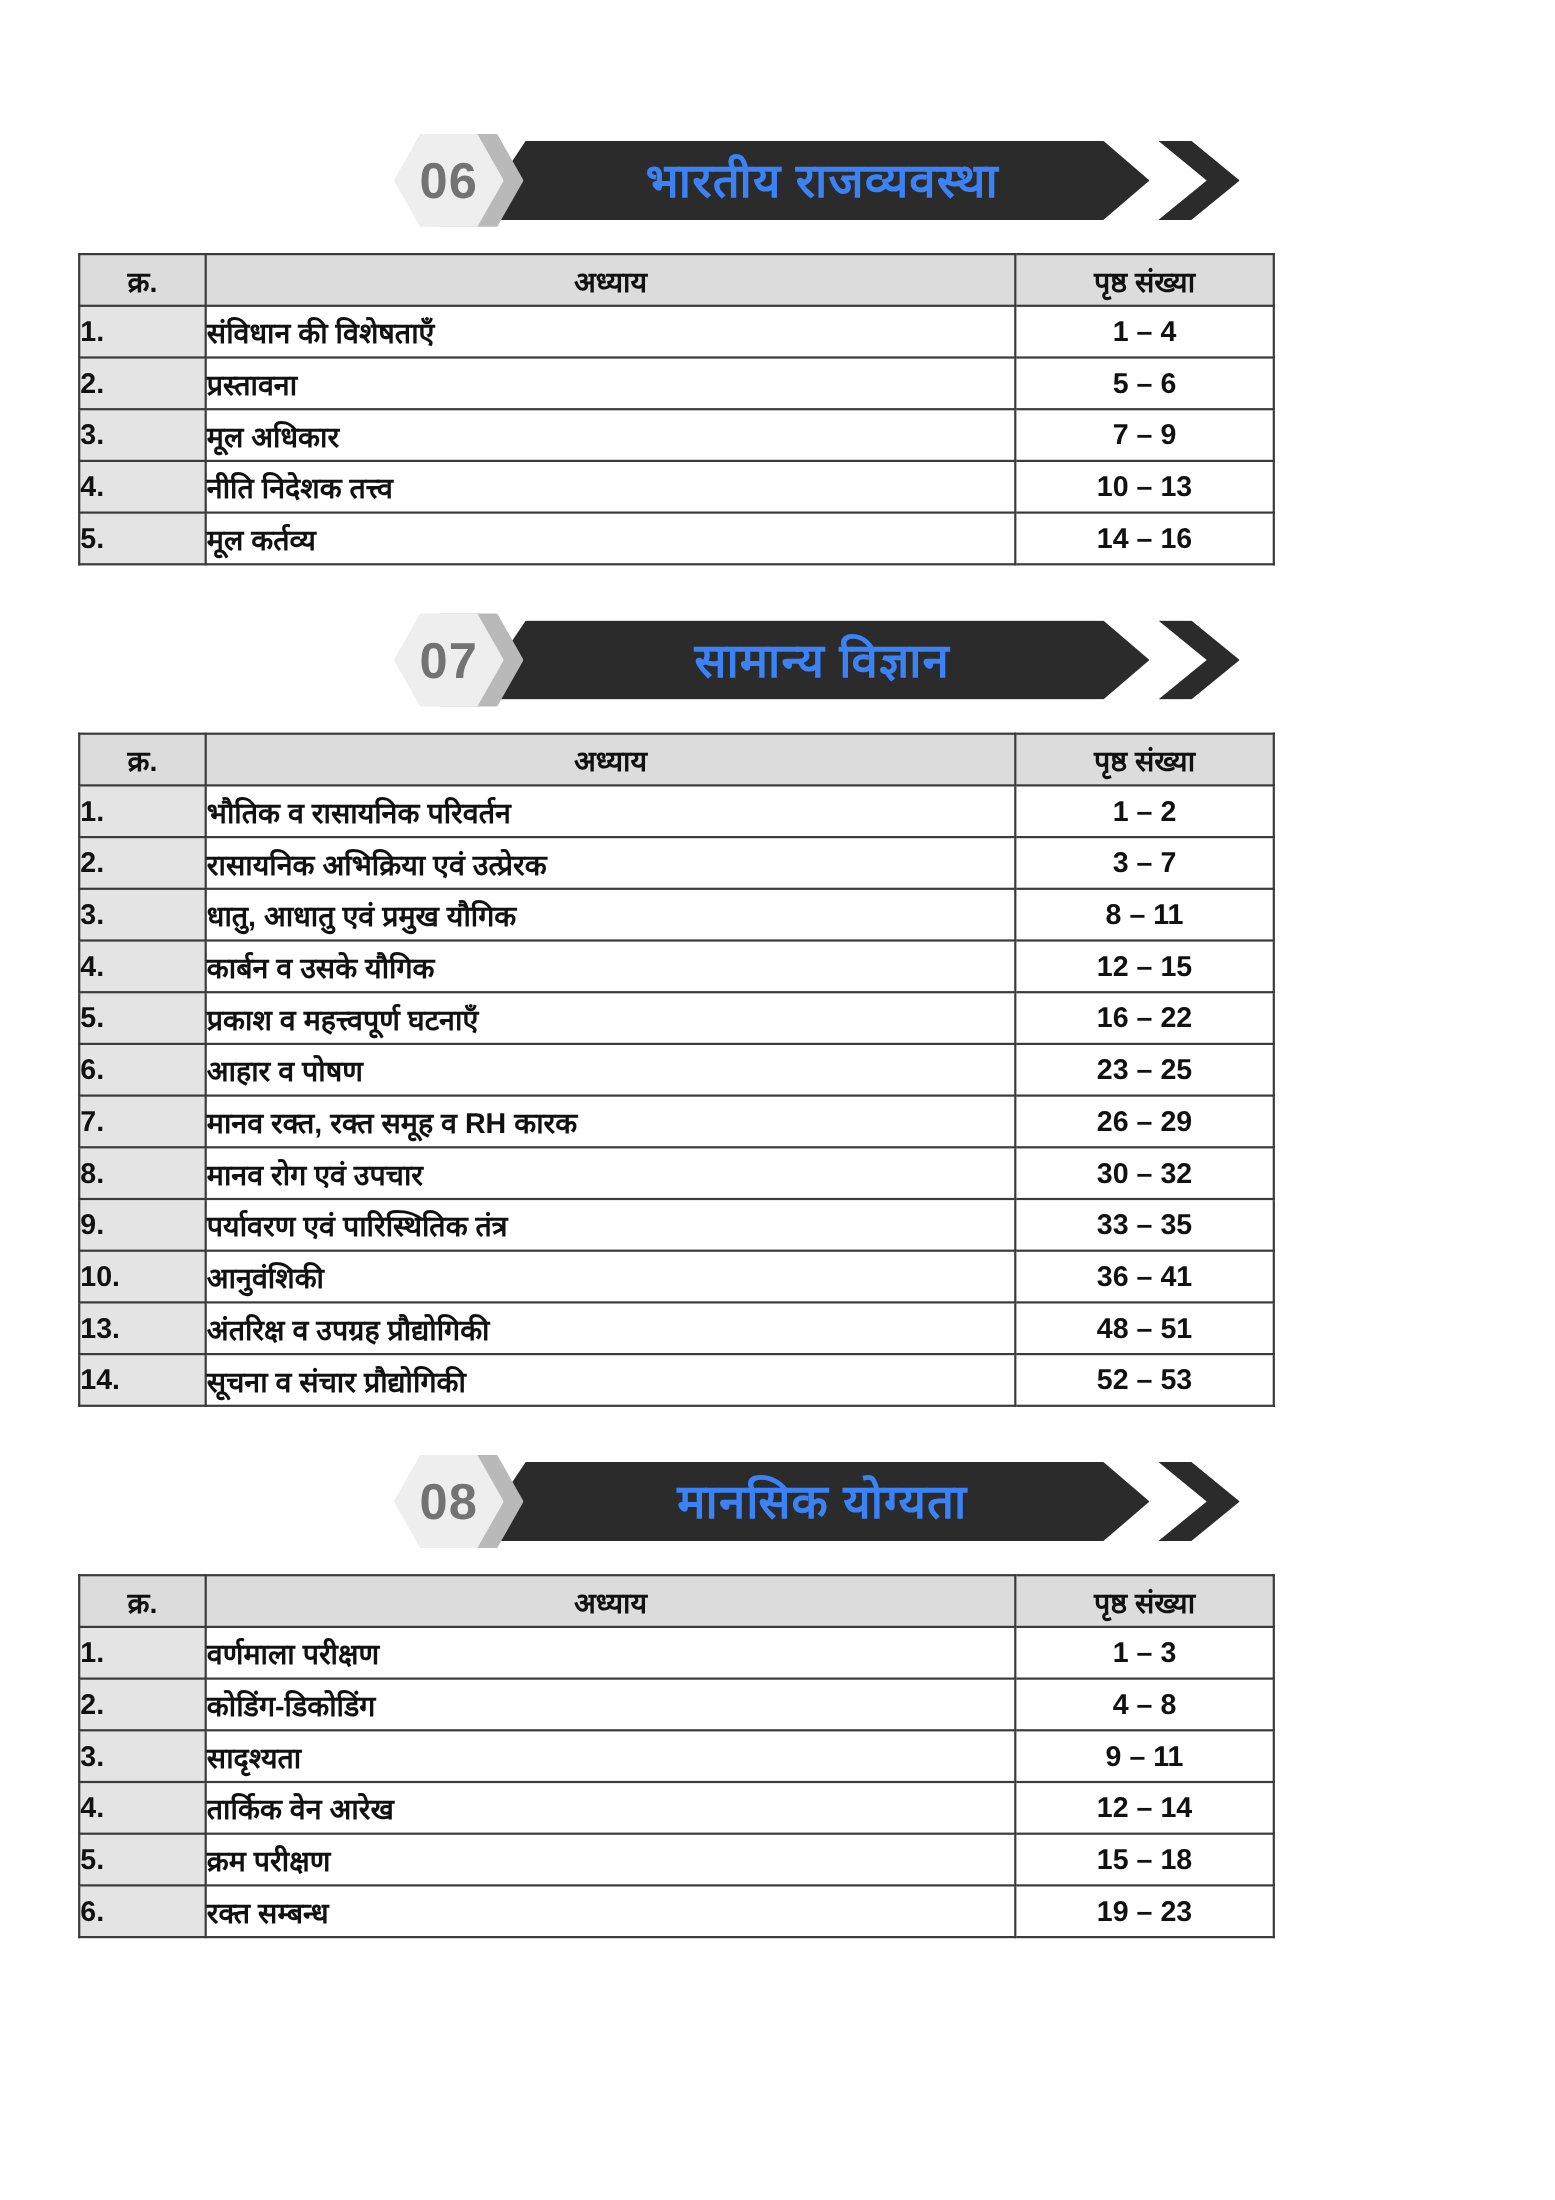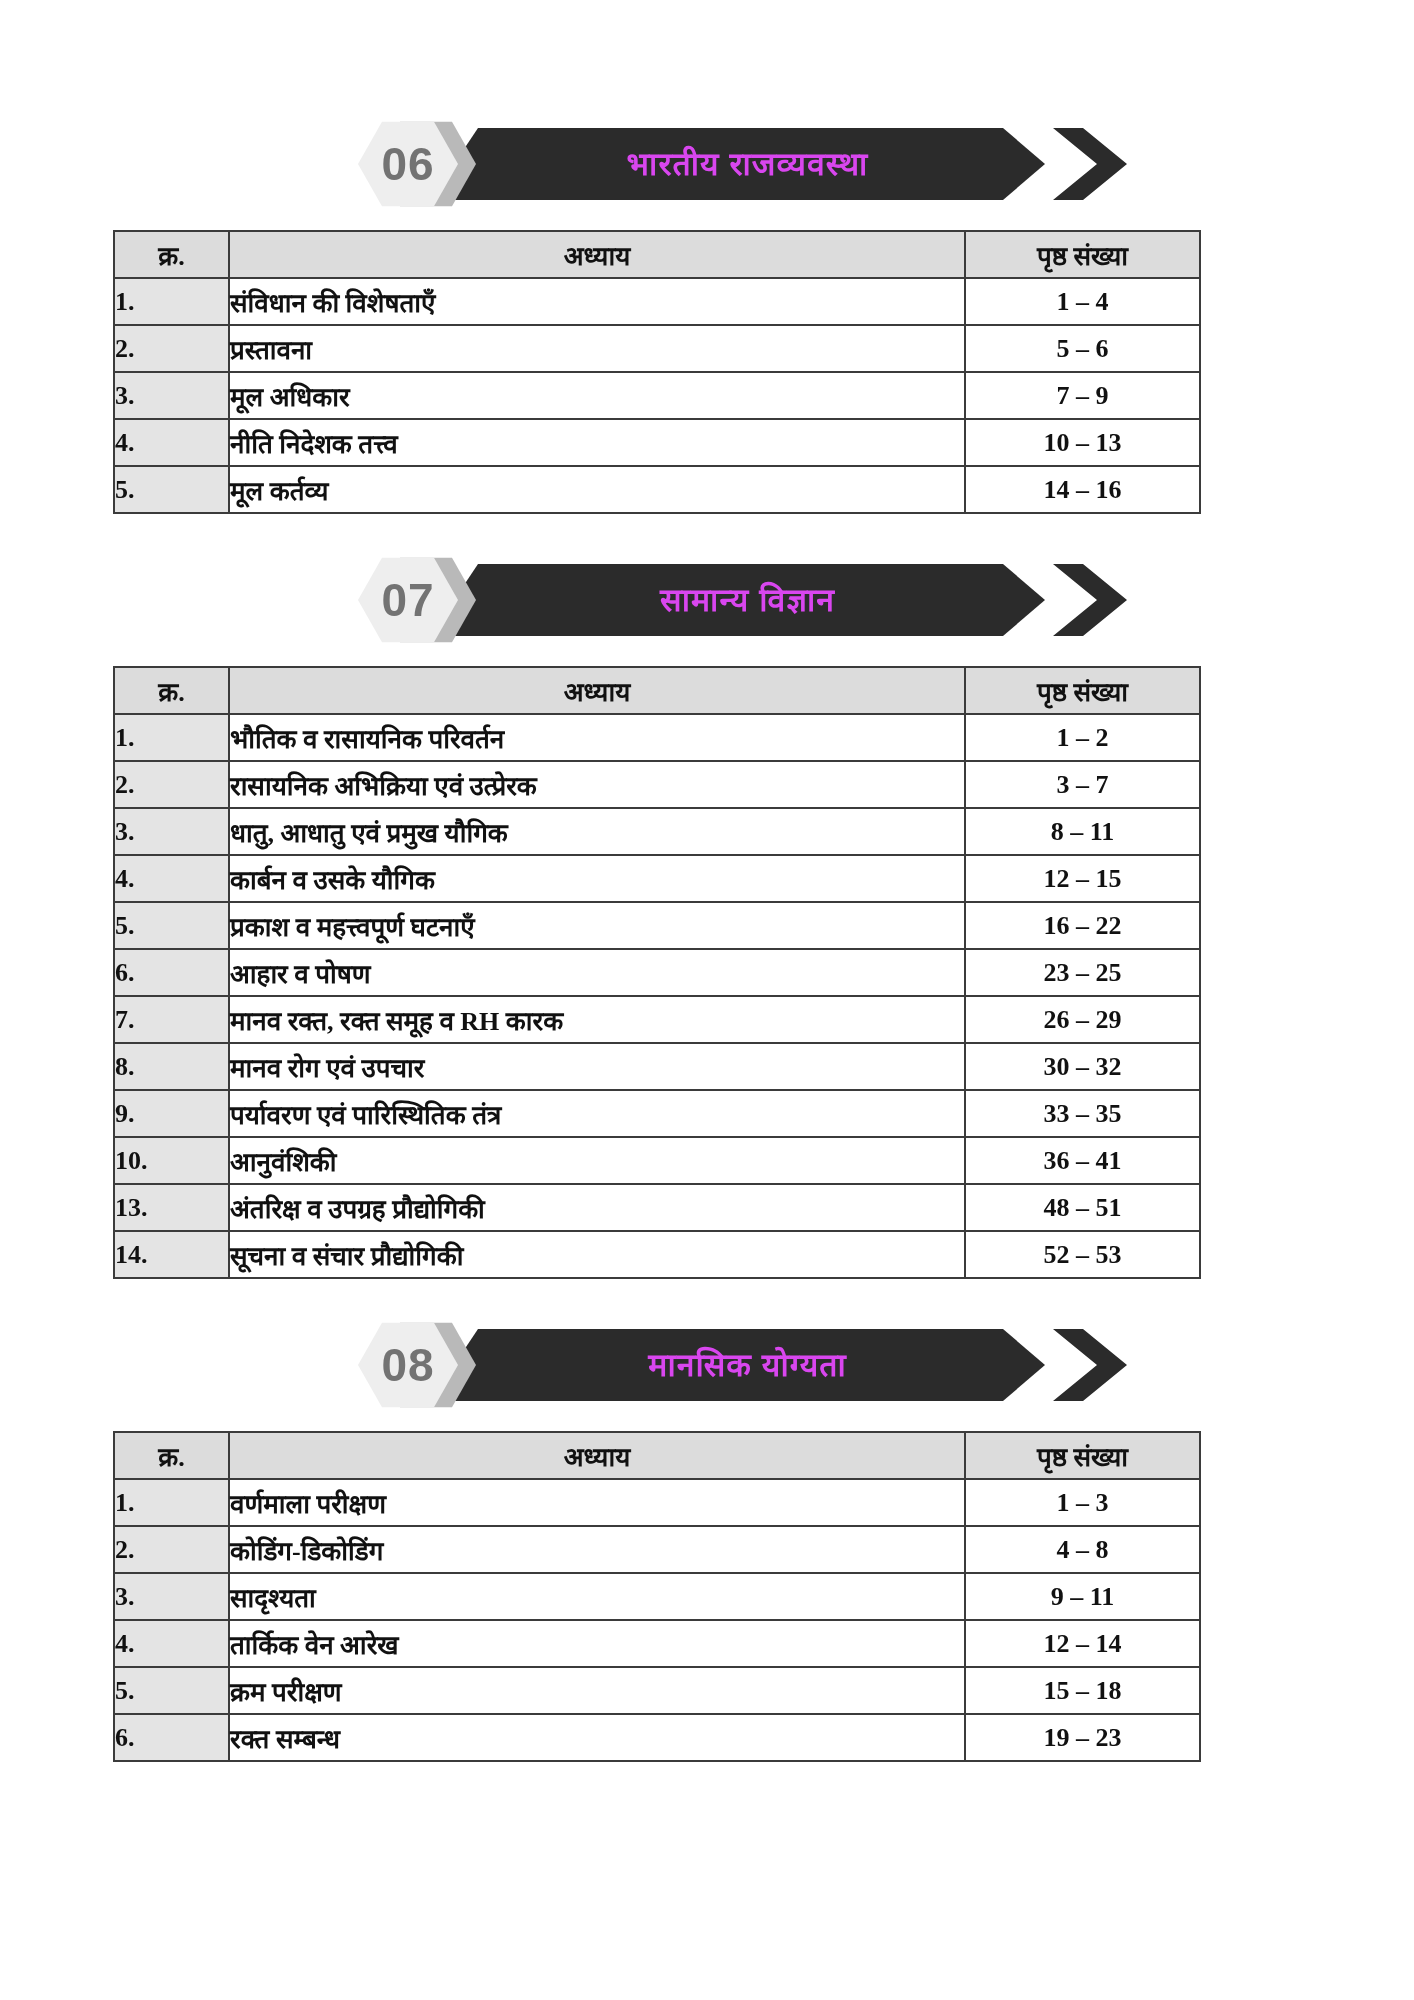--- a/index.html
+++ b/index.html
@@ -18,21 +18,21 @@
   
   .banner{position:relative;height:92px;margin-bottom:20px;}
   .bar{
     position:absolute;left:430px;top:10px;width:615px;height:72px;
     background:#2b2b2b;
     clip-path:polygon(48px 0, calc(100% - 42px) 0, 100% 50%, calc(100% - 42px) 100%, 0 100%);
     display:flex;align-items:center;justify-content:center;
     z-index:1;
   }
   .bar-title{
-    color:#d946ef;font-size:32px;font-weight:800;letter-spacing:1px;
+    color:#3b82f6;font-size:43px;font-weight:800;letter-spacing:1px;
     padding:0 70px 4px 90px;white-space:nowrap;
   }
   .hex-shadow{
     position:absolute;left:376px;top:2px;width:100px;height:88px;
     background:#b9b9b9;
     clip-path:polygon(24% 2%, 76% 2%, 100% 50%, 76% 98%, 24% 98%, 0 50%);
     z-index:2;
   }
   .hex{
     position:absolute;left:358px;top:2px;width:100px;height:88px;
@@ -45,24 +45,23 @@
   .chevron{
     position:absolute;left:1053px;top:10px;width:74px;height:72px;
     background:#2b2b2b;
     clip-path:polygon(0 0, 30px 0, 74px 50%, 30px 100%, 0 100%, 44px 50%);
     z-index:1;
   }
 
   
   table.toc{
     border-collapse:collapse;
-    margin-left:113px;
+    margin-left:71px;
     width:1088px;
     table-layout:fixed;
-    font-family:Liberation Serif, serif;
   }
   table.toc th,table.toc td{
     border:2px solid #3b3b3b;
     height:45px;padding:0;
     font-size:26px;font-weight:700;color:#111;
     vertical-align:middle;
   }
   col.c-sn{width:115px;}
   col.c-pages{width:235px;}
   th{background:#dcdcdc;text-align:center;}

